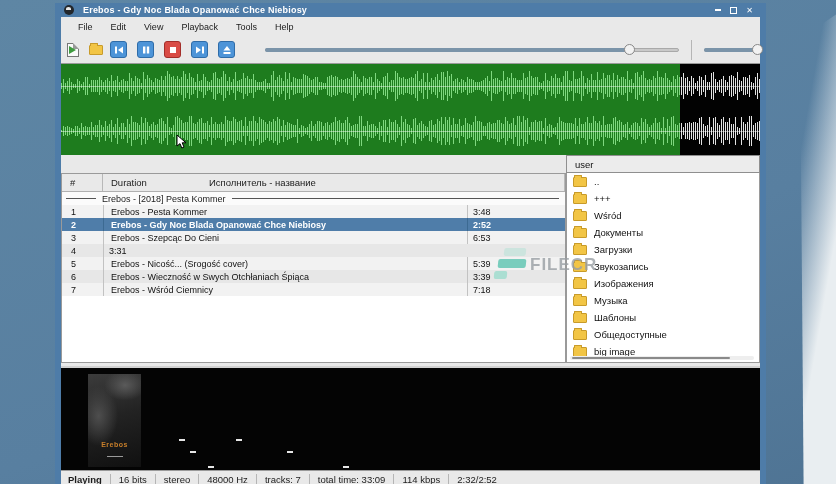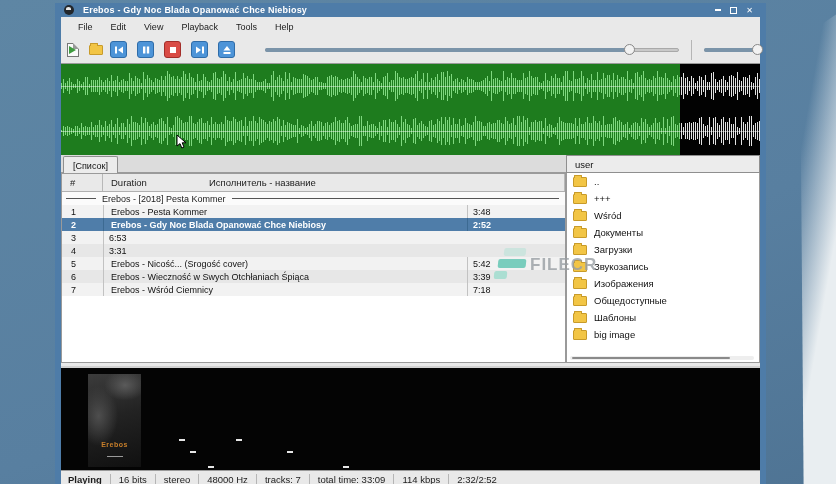--- a/index.html
+++ b/index.html
@@ -898,23 +898,20 @@
         <div class="wbar" style="left: 690px; top: 52.4608px; height: 29.0783px; background: rgb(226, 226, 226);"></div>
         <div class="wbar" style="left: 692px; top: 61.2274px; height: 11.5453px; background: rgb(226, 226, 226);"></div>
         <div class="wbar" style="left: 694px; top: 58.6684px; height: 16.6632px; background: rgb(226, 226, 226);"></div>
         <div class="wbar" style="left: 696px; top: 58.3955px; height: 17.209px; background: rgb(226, 226, 226);"></div>
         <div class="wbar" style="left: 698px; top: 56.9666px; height: 20.0669px; background: rgb(226, 226, 226);"></div>
         <div class="wcenter" style="top: 67px;"></div>
       </div>
 
     <div class="middle">
       <div class="playlist-panel">
-        <div class="tabbar">
-          <div class="tab">[Список]</div>
-        </div>
         <div class="table">
           <div class="thead">
             <div class="c c-num">#</div>
             <div class="c c-dur" style="border-right:none;">Duration</div>
             <div class="c c-title">Исполнитель - название</div>
           </div>
           <div class="group-row">
             <span class="gline short"></span>
             <span class="gtext">Erebos - [2018] Pesta Kommer</span>
             <span class="gline long"></span>
@@ -925,30 +922,31 @@
     <span class="cell t">Erebos - Pesta Kommer</span>
     <span class="cell d">3:48</span>
   </div>
               <div class="trow selected">
     <span class="cell n">2</span>
     <span class="cell t">Erebos - Gdy Noc Blada Opanować Chce Niebiosy</span>
     <span class="cell d">2:52</span>
   </div>
               <div class="trow light">
     <span class="cell n">3</span>
+    <span class="cell t">Erebos - Szepcąc Do Cieni</span>
     <span class="cell d">6:53</span>
   </div>
               <div class="trow dark">
     <span class="cell n">4</span>
     <span class="cell d">3:31</span>
   </div>
               <div class="trow light">
     <span class="cell n">5</span>
     <span class="cell t">Erebos - Nicość... (Srogość cover)</span>
-    <span class="cell d">5:42</span>
+    <span class="cell d">5:39</span>
   </div>
               <div class="trow dark">
     <span class="cell n">6</span>
     <span class="cell t">Erebos - Wieczność w Swych Otchłaniach Śpiąca</span>
     <span class="cell d">3:39</span>
   </div>
               <div class="trow light">
     <span class="cell n">7</span>
     <span class="cell t">Erebos - Wśród Ciemnicy</span>
     <span class="cell d">7:18</span>
@@ -983,25 +981,29 @@
             <div class="fb-item">
     <span class="folder-ico"></span>
     <span>Звукозапись</span>
   </div>
             <div class="fb-item">
     <span class="folder-ico"></span>
     <span>Изображения</span>
   </div>
             <div class="fb-item">
     <span class="folder-ico"></span>
-    <span>Общедоступные</span>
+    <span>Музыка</span>
   </div>
             <div class="fb-item">
     <span class="folder-ico"></span>
     <span>Шаблоны</span>
+  </div>
+            <div class="fb-item">
+    <span class="folder-ico"></span>
+    <span>Общедоступные</span>
   </div>
             <div class="fb-item">
     <span class="folder-ico"></span>
     <span>big image</span>
   </div>
           </div>
         <div class="fb-hscroll">
             <span class="thumb"></span>
           </div>
       </div>

